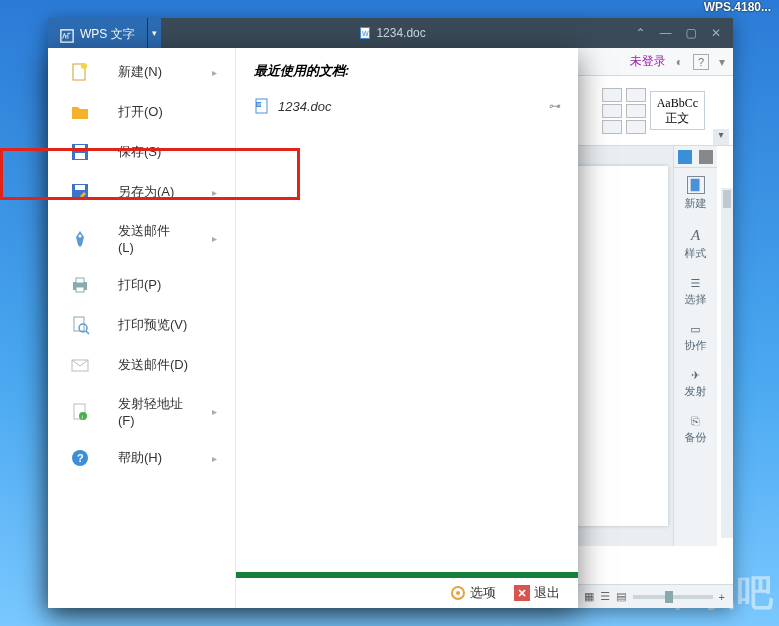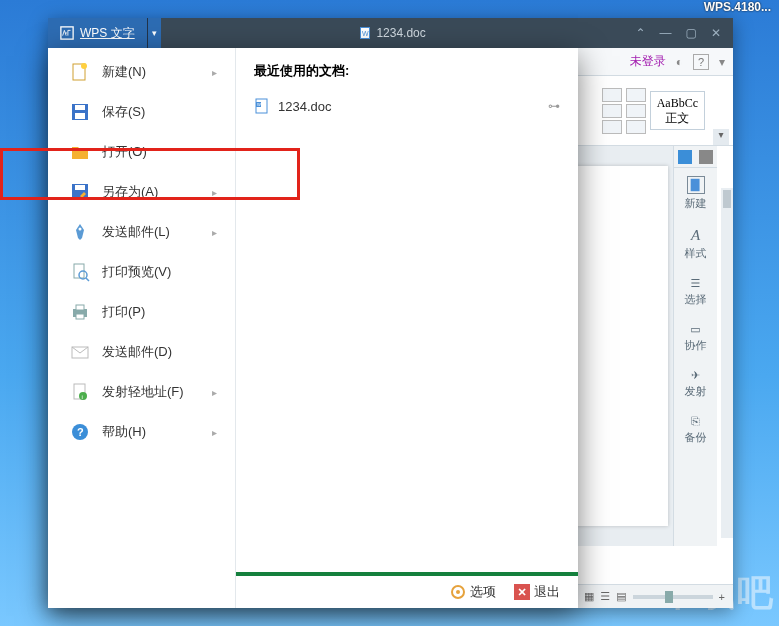--- a/index.html
+++ b/index.html
@@ -2,21 +2,21 @@
 <html><head>
 <meta charset="utf-8">
 <style>
   * { box-sizing: border-box; margin: 0; padding: 0; font-family: "Microsoft YaHei", sans-serif; }
   body { width: 779px; height: 626px; background: linear-gradient(to bottom, #2b7bd6, #4aa8f0 60%, #7ac8ff); overflow: hidden; position: relative; }
   .watermark { position: absolute; right: 8px; top: 0; color: #fff; font-size: 12px; font-weight: bold; text-shadow: 0 0 2px #000; }
   .watermark2 { position: absolute; right: 4px; bottom: 8px; color: #fff; font-size: 36px; font-weight: bold; opacity: .5; letter-spacing: 2px; }
 
   .window { position: absolute; left: 48px; top: 18px; width: 685px; height: 590px; background: #fff; box-shadow: 0 4px 18px rgba(0,0,0,.4); }
   .titlebar { height: 30px; background: #3a4a58; display: flex; align-items: center; color: #fff; font-size: 12px; }
-  .app-tab { background: #2d6cb3; padding: 5px 12px; display: flex; align-items: center; gap: 6px; height: 100%; text-decoration: underline; }
+  .app-tab { background: #2d6cb3; padding: 5px 12px; display: flex; align-items: flex-end; gap: 6px; height: 100%; }
   .app-tab svg { width: 14px; height: 14px; }
   .doc-tab { margin-left: auto; margin-right: auto; display: flex; align-items: center; gap: 4px; color: #cfd8df; }
   .caret { width: 14px; height: 100%; background: #2d6cb3; display: flex; align-items: center; justify-content: center; color: #fff; font-size: 9px; border-left: 1px solid #22344a; }
   .win-controls { display: flex; gap: 14px; padding: 0 12px; color: #9db0bf; font-size: 12px; }
   .win-controls span { cursor: pointer; }
   .subbar { height: 28px; background: #f6f8fa; border-bottom: 1px solid #d3dce3; display: flex; align-items: center; justify-content: flex-end; padding: 0 8px; font-size: 12px; color: #666; gap: 10px; }
   .login { color: #a21caf; }
   .qm { width: 16px; height: 16px; border: 1px solid #aaa; display: inline-flex; align-items: center; justify-content: center; font-size: 11px; color: #777; }
 
   .ribbon { height: 70px; background: #fff; border-bottom: 1px solid #d3dce3; display: flex; align-items: center; justify-content: flex-end; padding-right: 4px; gap: 4px; }
@@ -37,28 +37,28 @@
   .sic { border: 1px solid #7a8a97; }
   .vscroll { position: absolute; right: 0; top: 170px; width: 12px; height: 350px; background: #e9eef2; }
   .vscroll .thumb { position: absolute; left: 2px; top: 2px; width: 8px; height: 18px; background: #bfc9d0; }
 
   .statusbar { position: absolute; left: 0; bottom: 0; right: 0; height: 24px; background: #f0f3f5; border-top: 1px solid #d3dce3; display: flex; align-items: center; justify-content: flex-end; gap: 6px; padding: 0 8px; font-size: 11px; color: #666; }
   .zoom-track { width: 80px; height: 4px; background: #cbd5dc; position: relative; }
   .zoom-thumb { width: 8px; height: 12px; background: #8aa; position: absolute; left: 32px; top: -4px; }
 
   .dropdown { position: absolute; left: 48px; top: 48px; width: 530px; height: 560px; background: #fff; box-shadow: 0 8px 28px rgba(0,0,0,.5); display: flex; z-index: 10; }
   .dd-left { width: 188px; border-right: 1px solid #e3e8ec; padding-top: 4px; }
-  .dd-item { display: flex; align-items: center; gap: 12px; padding: 10px 18px 10px 22px; font-size: 13px; color: #333; cursor: pointer; position: relative; }
+  .dd-item { display: flex; align-items: center; gap: 28px; padding: 10px 18px 10px 22px; font-size: 13px; color: #333; cursor: pointer; position: relative; }
   .dd-item .arrow { margin-left: auto; color: #aaa; font-size: 10px; }
   .dd-item svg { width: 20px; height: 20px; flex-shrink: 0; }
-  .dd-right { flex: 1; padding: 14px 18px; }
+  .dd-right { flex: 1; padding: 14px 18px; font-style: italic; }
   .dd-right h4 { font-size: 13px; margin-bottom: 14px; }
   .recent-item { display: flex; align-items: center; gap: 8px; font-size: 13px; color: #333; padding: 4px 0; }
   .recent-item .pin { margin-left: auto; color: #999; font-size: 12px; }
-  .dd-footer { position: absolute; right: 0; bottom: 0; width: 342px; height: 36px; border-top: 4px solid #15803d; display: flex; align-items: center; justify-content: flex-end; gap: 18px; padding: 8px 18px; font-size: 13px; color: #333; }
+  .dd-footer { position: absolute; right: 0; bottom: 0; width: 342px; height: 36px; border-top: 6px solid #15803d; display: flex; align-items: center; justify-content: flex-end; gap: 18px; padding: 8px 18px; font-size: 13px; color: #333; }
   .dd-footer .opt { display: flex; align-items: center; gap: 4px; cursor: pointer; }
   .gear { width: 16px; height: 16px; color: #e6a23c; }
   .xbox { width: 16px; height: 16px; background: #d9534f; color: #fff; display: inline-flex; align-items: center; justify-content: center; font-size: 11px; font-weight: bold; }
 
   .highlight-box { position: absolute; left: 0; top: 148px; width: 300px; height: 52px; border: 3px solid #e2231a; z-index: 20; pointer-events: none; }
 </style>
 </head>
 <body>
 
 <div class="watermark">WPS.4180...</div>
@@ -172,64 +172,64 @@
     <div class="dd-item">
       <svg viewBox="0 0 20 20">
           <rect x="3" y="2" width="12" height="16" fill="#fff" stroke="#d0a030"></rect>
           <circle cx="14" cy="4" r="3" fill="#ffd040"></circle>
         </svg>
       <span>新建(N)</span>
       <span class="arrow">▸</span>
     </div>
     <div class="dd-item">
       <svg viewBox="0 0 20 20">
+          <path d="M2 5 h6 l2 2 h8 v10 h-16 z" fill="#f5b030"></path>
+        </svg>
+      <span>打开(O)</span>
+    </div>
+    <div class="dd-item">
+      <svg viewBox="0 0 20 20">
           <rect x="2" y="2" width="16" height="16" fill="#3b73c8"></rect>
           <rect x="5" y="3" width="10" height="5" fill="#fff"></rect>
           <rect x="5" y="11" width="10" height="6" fill="#fff"></rect>
         </svg>
       <span>保存(S)</span>
     </div>
     <div class="dd-item">
       <svg viewBox="0 0 20 20">
-          <path d="M2 5 h6 l2 2 h8 v10 h-16 z" fill="#f5b030"></path>
-        </svg>
-      <span>打开(O)</span>
-    </div>
-    <div class="dd-item">
-      <svg viewBox="0 0 20 20">
           <rect x="2" y="2" width="16" height="16" fill="#3b73c8"></rect>
           <rect x="5" y="3" width="10" height="5" fill="#fff"></rect>
           <path d="M10 14 l4 -4 l2 2 l-4 4 z" fill="#f5b030"></path>
         </svg>
       <span>另存为(A)</span>
       <span class="arrow">▸</span>
     </div>
     <div class="dd-item">
       <svg viewBox="0 0 20 20">
           <path d="M10 2 l4 6 -2 8 -2 2 -2 -2 -2 -8 z" fill="#5b9bd5"></path>
           <circle cx="10" cy="7" r="1.5" fill="#fff"></circle>
         </svg>
       <span>发送邮件(L)</span>
       <span class="arrow">▸</span>
     </div>
     <div class="dd-item">
       <svg viewBox="0 0 20 20">
+          <rect x="3" y="7" width="14" height="8" fill="#8aa"></rect>
+          <rect x="6" y="3" width="8" height="5" fill="#fff" stroke="#8aa"></rect>
+          <rect x="6" y="12" width="8" height="5" fill="#fff" stroke="#8aa"></rect>
+        </svg>
+      <span>打印(P)</span>
+    </div>
+    <div class="dd-item">
+      <svg viewBox="0 0 20 20">
           <rect x="4" y="2" width="10" height="14" fill="#fff" stroke="#8aa"></rect>
           <circle cx="13" cy="13" r="4" fill="none" stroke="#5b9bd5" stroke-width="1.5"></circle>
           <line x1="16" y1="16" x2="19" y2="19" stroke="#5b9bd5" stroke-width="1.5"></line>
         </svg>
       <span>打印预览(V)</span>
-    </div>
-    <div class="dd-item">
-      <svg viewBox="0 0 20 20">
-          <rect x="3" y="7" width="14" height="8" fill="#8aa"></rect>
-          <rect x="6" y="3" width="8" height="5" fill="#fff" stroke="#8aa"></rect>
-          <rect x="6" y="12" width="8" height="5" fill="#fff" stroke="#8aa"></rect>
-        </svg>
-      <span>打印(P)</span>
     </div>
     <div class="dd-item">
       <svg viewBox="0 0 20 20">
           <rect x="2" y="5" width="16" height="11" fill="#fff" stroke="#bbb"></rect>
           <path d="M2 5 l8 6 l8 -6" fill="none" stroke="#bbb"></path>
         </svg>
       <span>发送邮件(D)</span>
     </div>
     <div class="dd-item">
       <svg viewBox="0 0 20 20">

